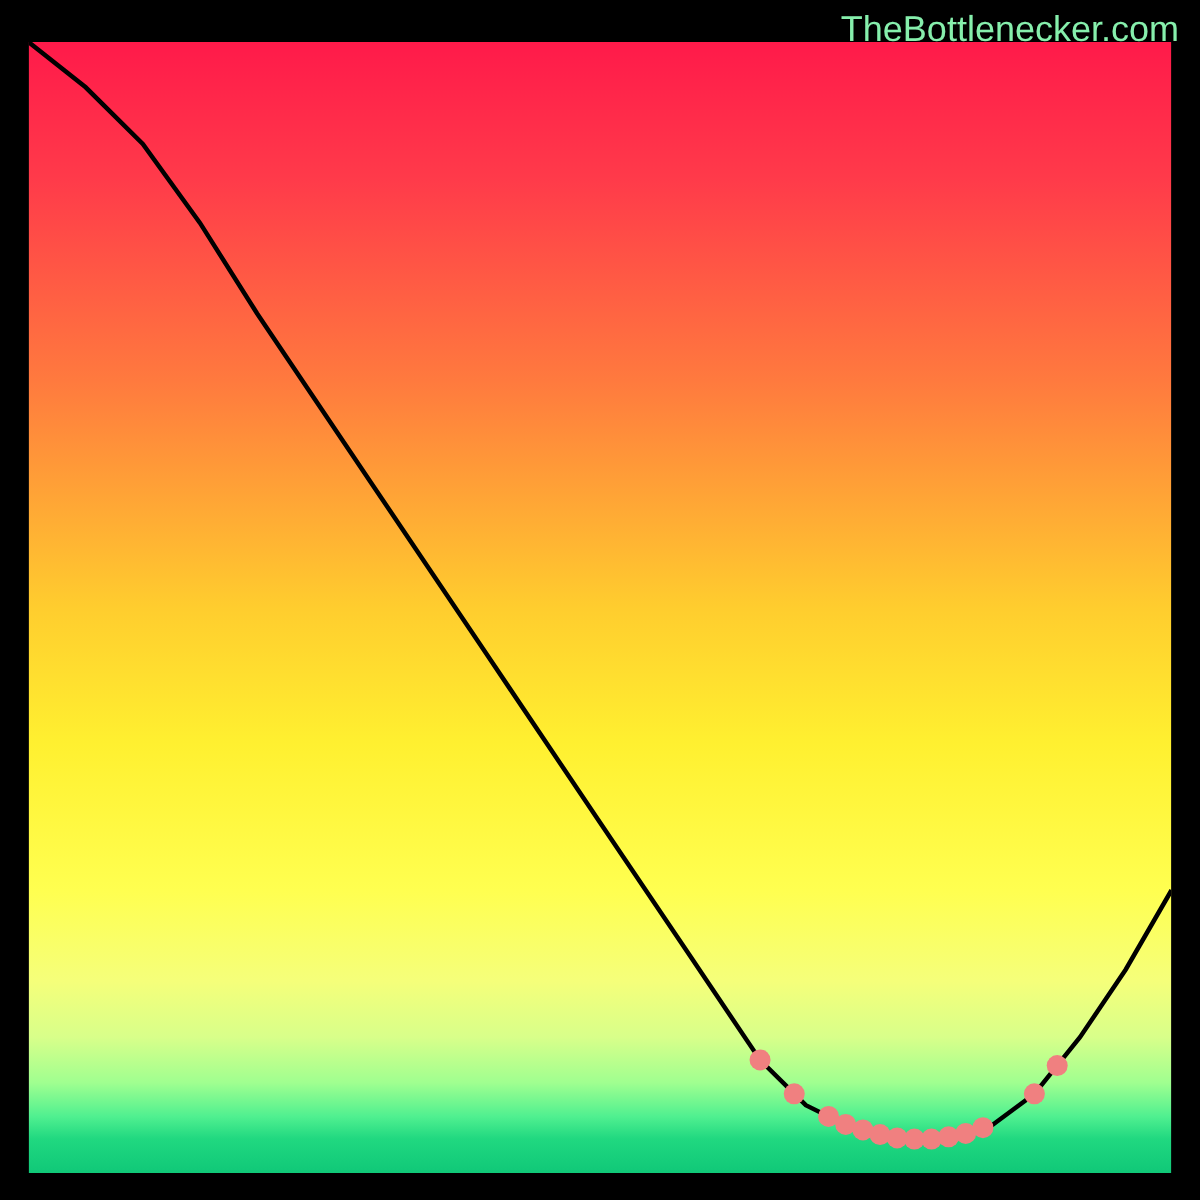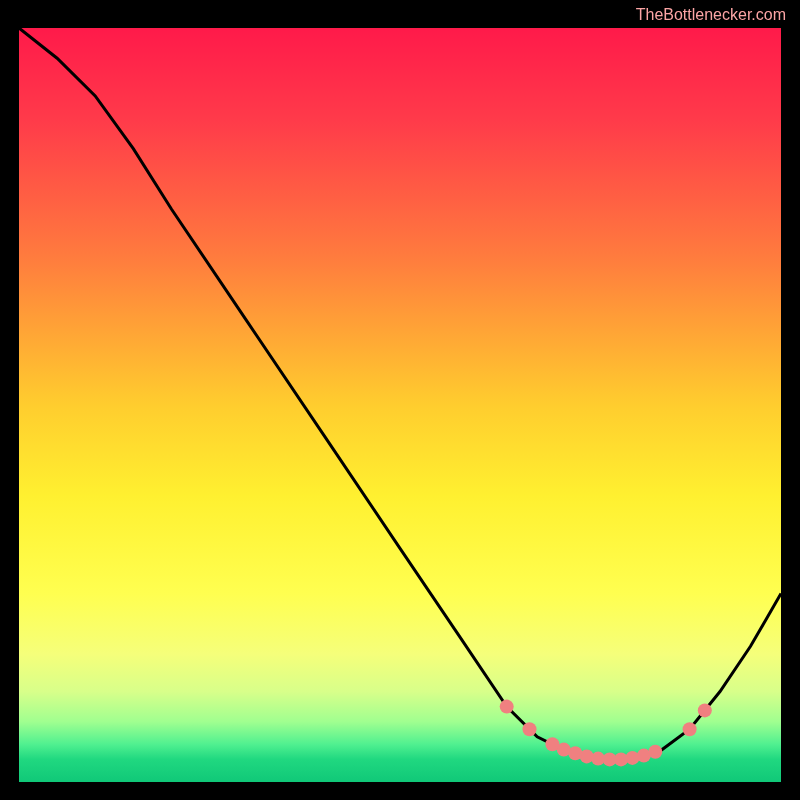--- a/index.html
+++ b/index.html
@@ -8,22 +8,22 @@
     height: 800px;
     background: #000;
     position: relative;
     overflow: hidden;
     font-family: Arial, sans-serif;
   }
   .attribution {
     position: absolute;
     top: 6px;
     right: 14px;
-    color: #fca5a5;
-    font-size: 16px;
+    color: #86efac;
+    font-size: 24px;
     font-weight: 500;
     z-index: 10;
   }
   .plot-area {
     position: absolute;
     left: 19px;
     top: 28px;
     width: 762px;
     height: 754px;
     overflow: hidden;

